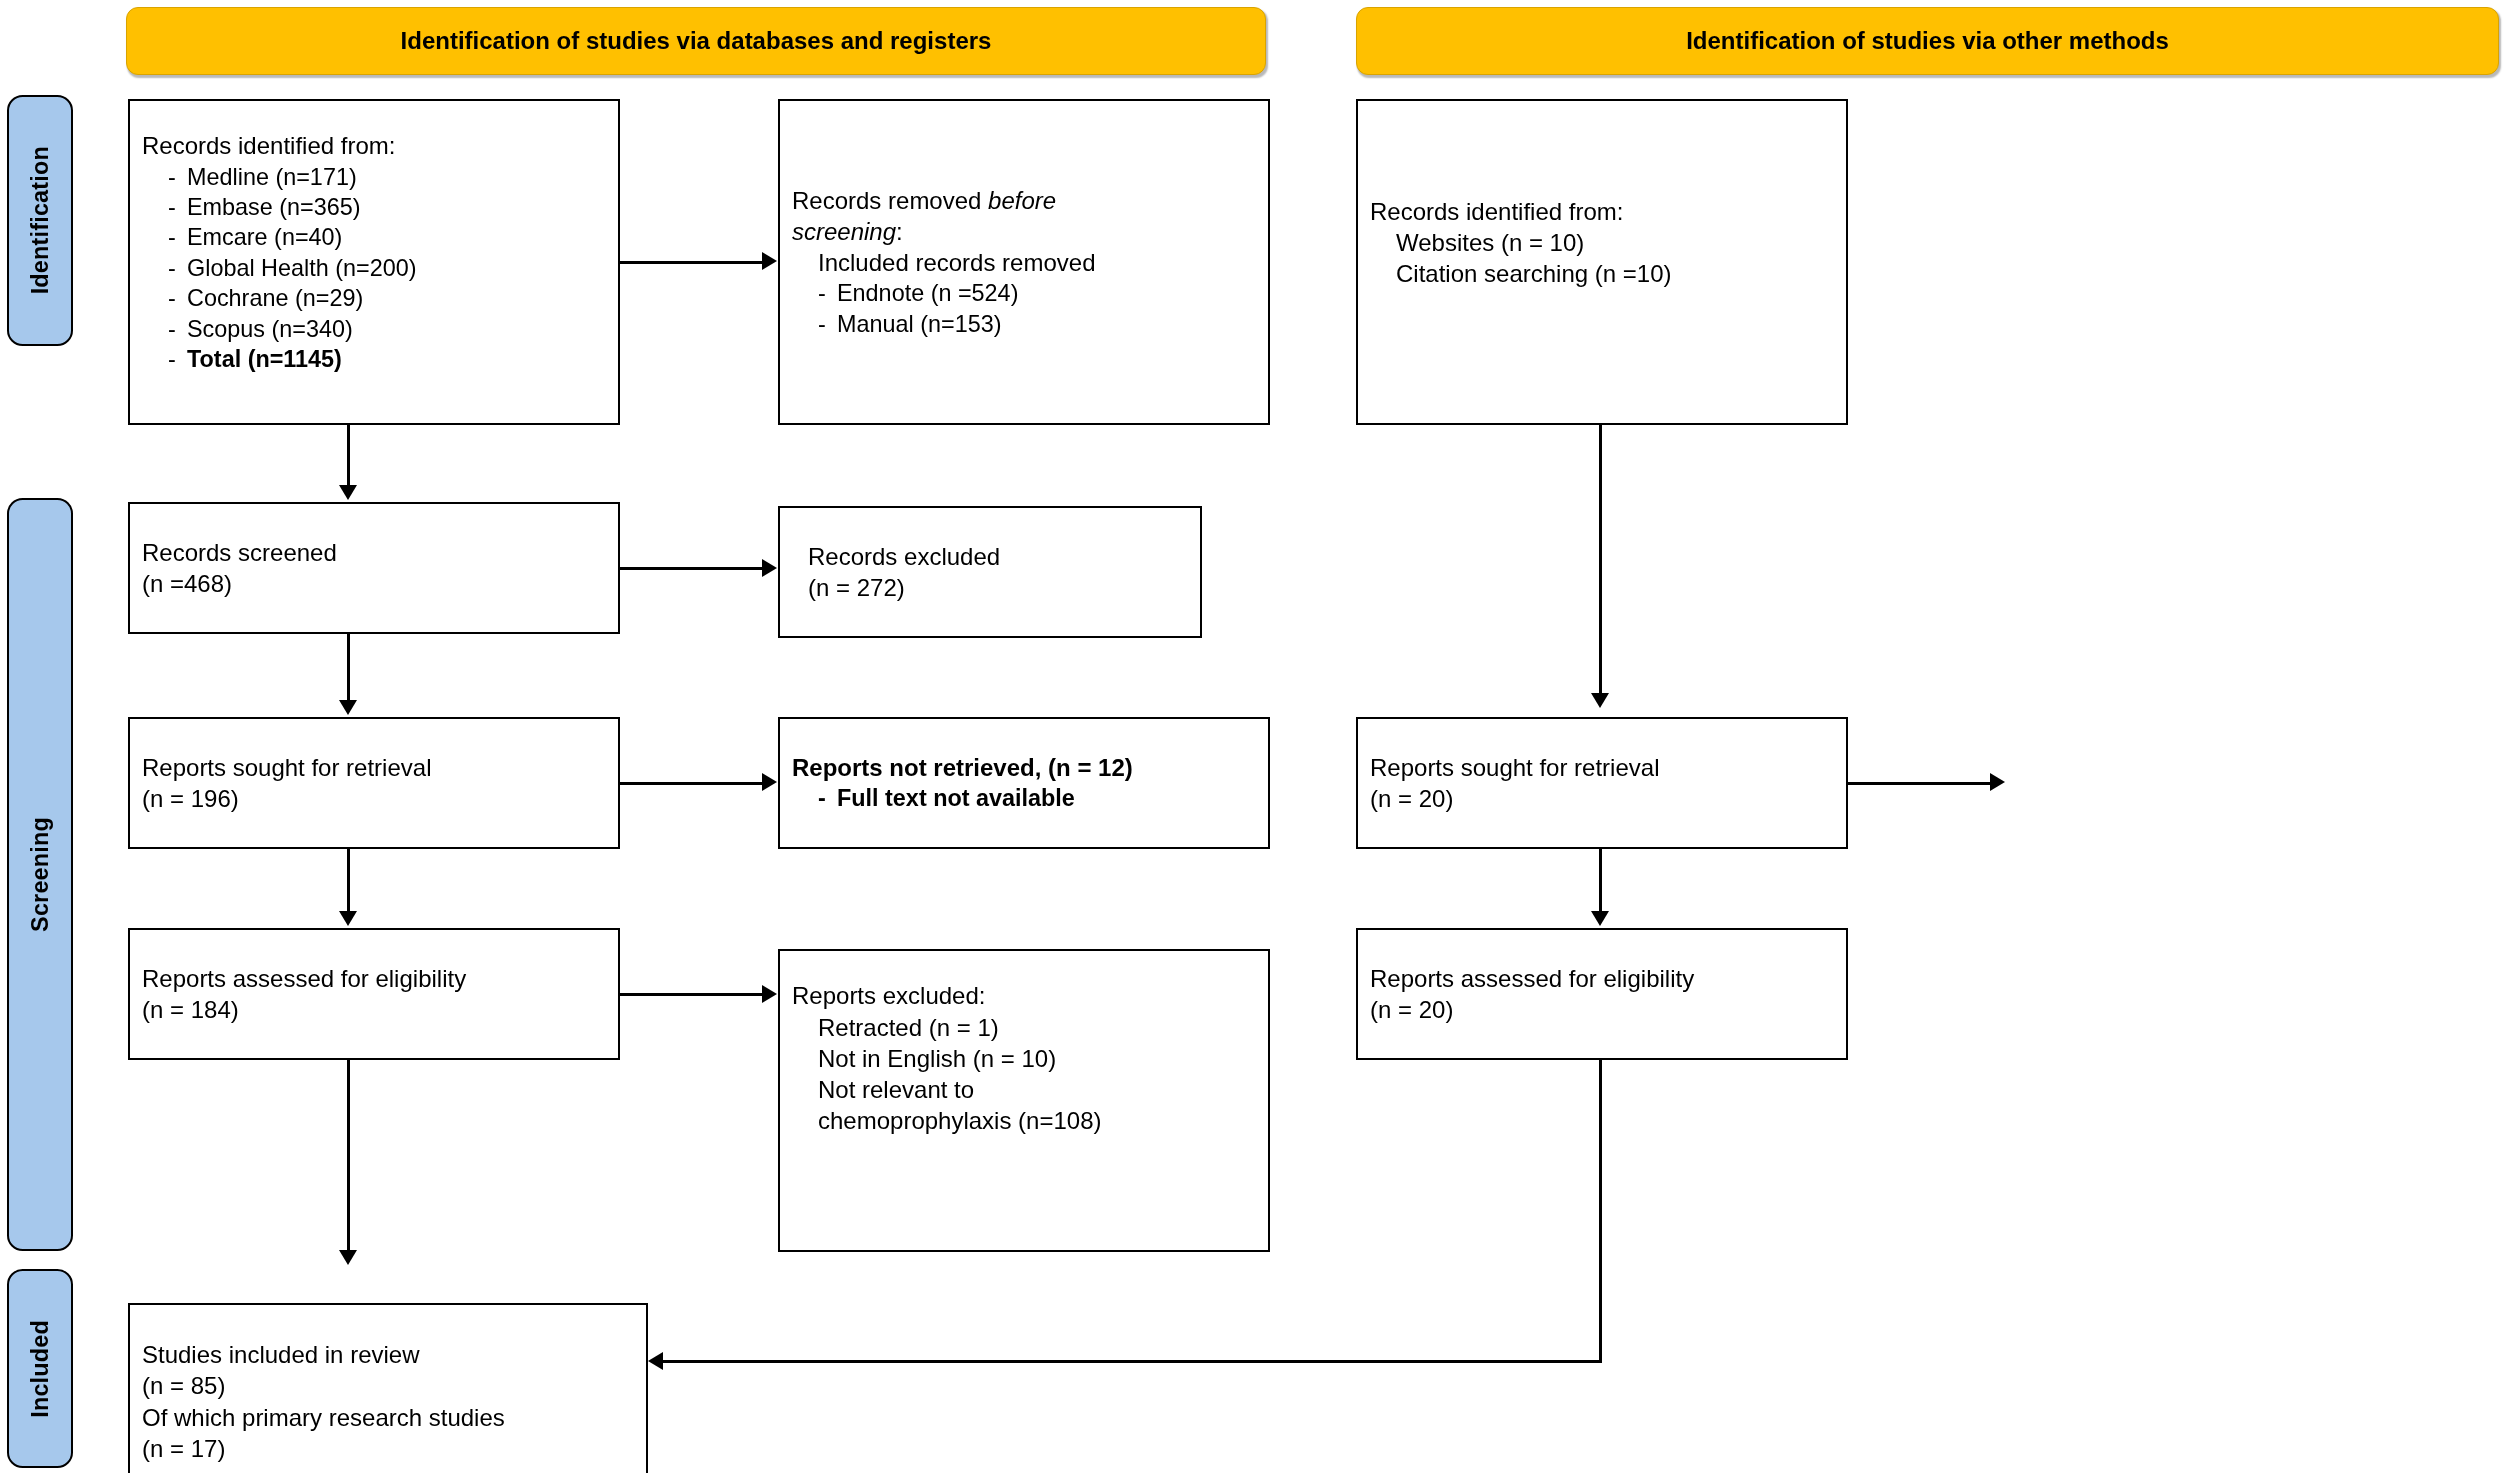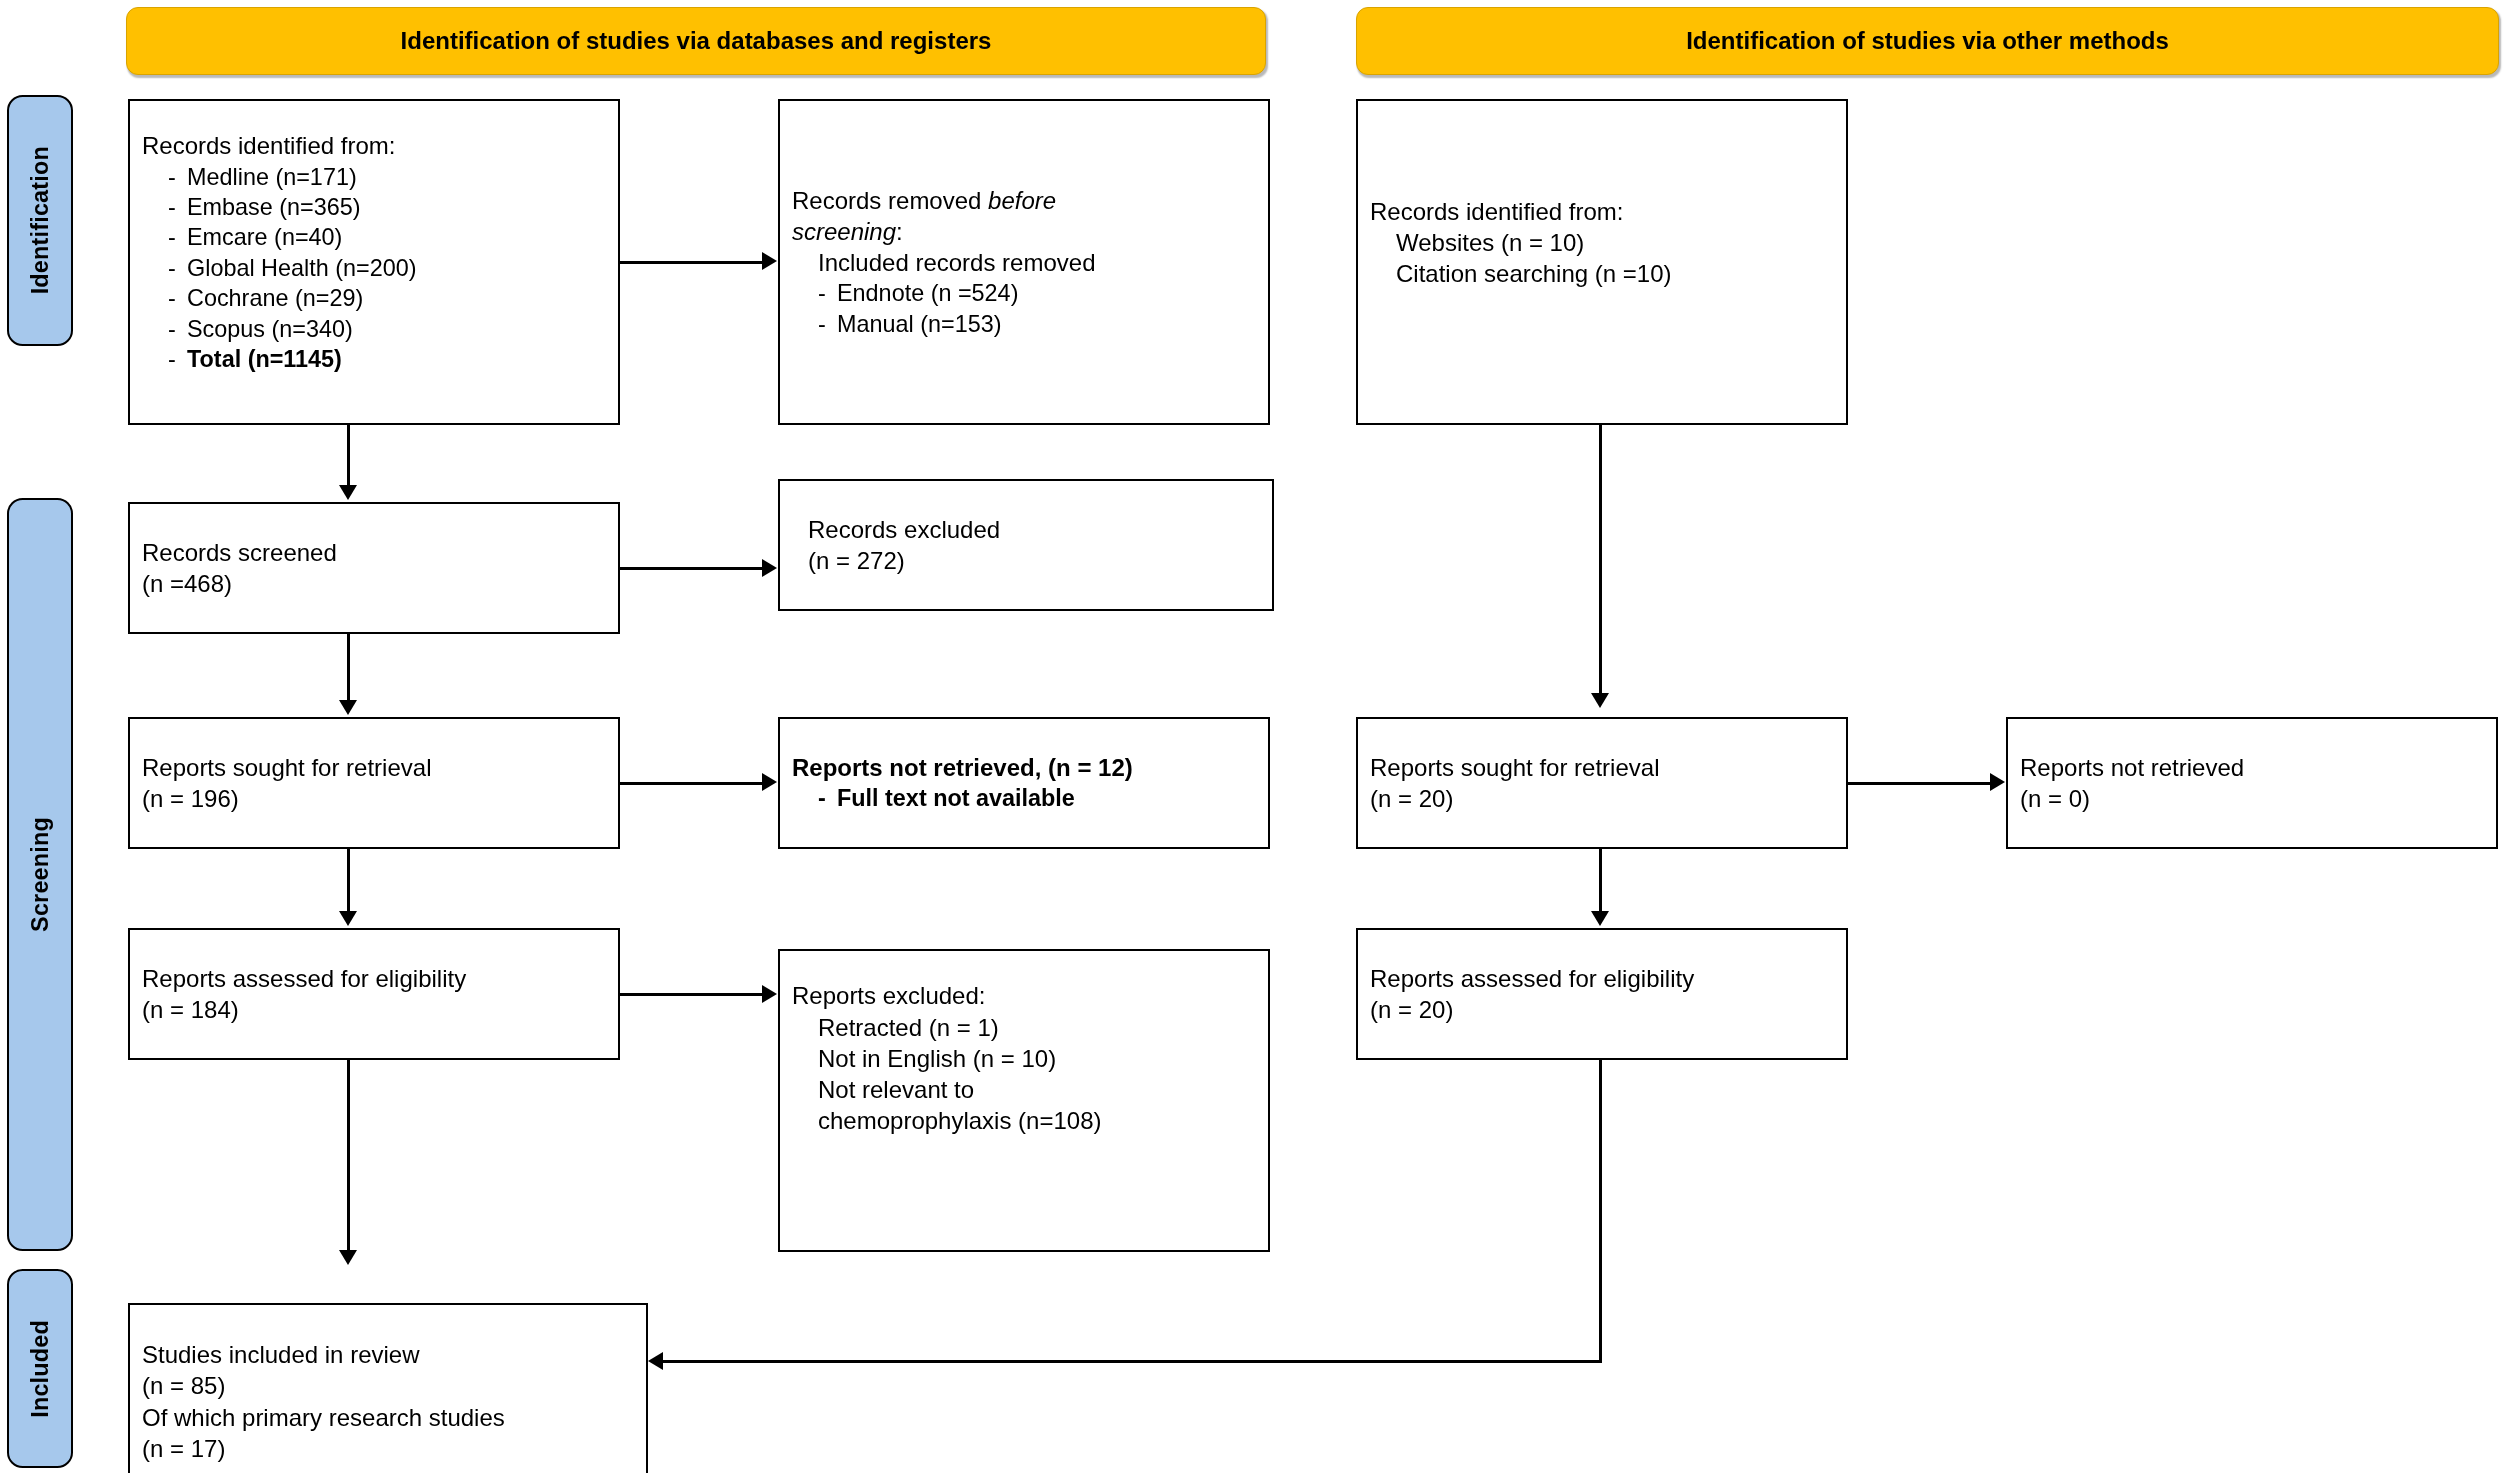--- a/index.html
+++ b/index.html
@@ -196,21 +196,21 @@
       <span class="dash">-</span>
       <span class="dash-text">Manual (n=153)</span>
     </div>
   </div>
 
   <div class="flow-box" style="left:128px; top:502px; width:492px; height:132px;">
     <div class="box-line">Records screened</div>
     <div class="box-line">(n =468)</div>
   </div>
 
-  <div class="flow-box" style="left:778px; top:479px; width:496px; height:132px;padding-left:28px;">
+  <div class="flow-box" style="left:778px; top:506px; width:424px; height:132px;padding-left:28px;">
     <div class="box-line">Records excluded</div>
     <div class="box-line">(n = 272)</div>
   </div>
 
   <div class="flow-box" style="left:128px; top:717px; width:492px; height:132px;">
     <div class="box-line">Reports sought for retrieval</div>
     <div class="box-line">(n = 196)</div>
   </div>
 
   <div class="flow-box" style="left:778px; top:717px; width:492px; height:132px;font-weight:bold;">
@@ -245,24 +245,20 @@
     <div class="box-line">Records identified from:</div>
     <div class="box-line indent-1">Websites (n = 10)</div>
     <div class="box-line indent-1">Citation searching (n =10)</div>
   </div>
 
   <div class="flow-box" style="left:1356px; top:717px; width:492px; height:132px;">
     <div class="box-line">Reports sought for retrieval</div>
     <div class="box-line">(n = 20)</div>
   </div>
 
-  <div class="flow-box" style="left:2006px; top:717px; width:492px; height:132px;">
-    <div class="box-line">Reports not retrieved</div>
-    <div class="box-line">(n = 0)</div>
-  </div>
 
   <div class="flow-box" style="left:1356px; top:928px; width:492px; height:132px;">
     <div class="box-line">Reports assessed for eligibility</div>
     <div class="box-line">(n = 20)</div>
   </div>
 
   <div class="conn conn-h" style="left:620px; top:261px; width:144px;"></div>
   <div class="arrow-right" style="left:762px; top:252px;"></div>
 
   <div class="conn conn-v" style="left:347px; top:425px; height:62px;"></div>

